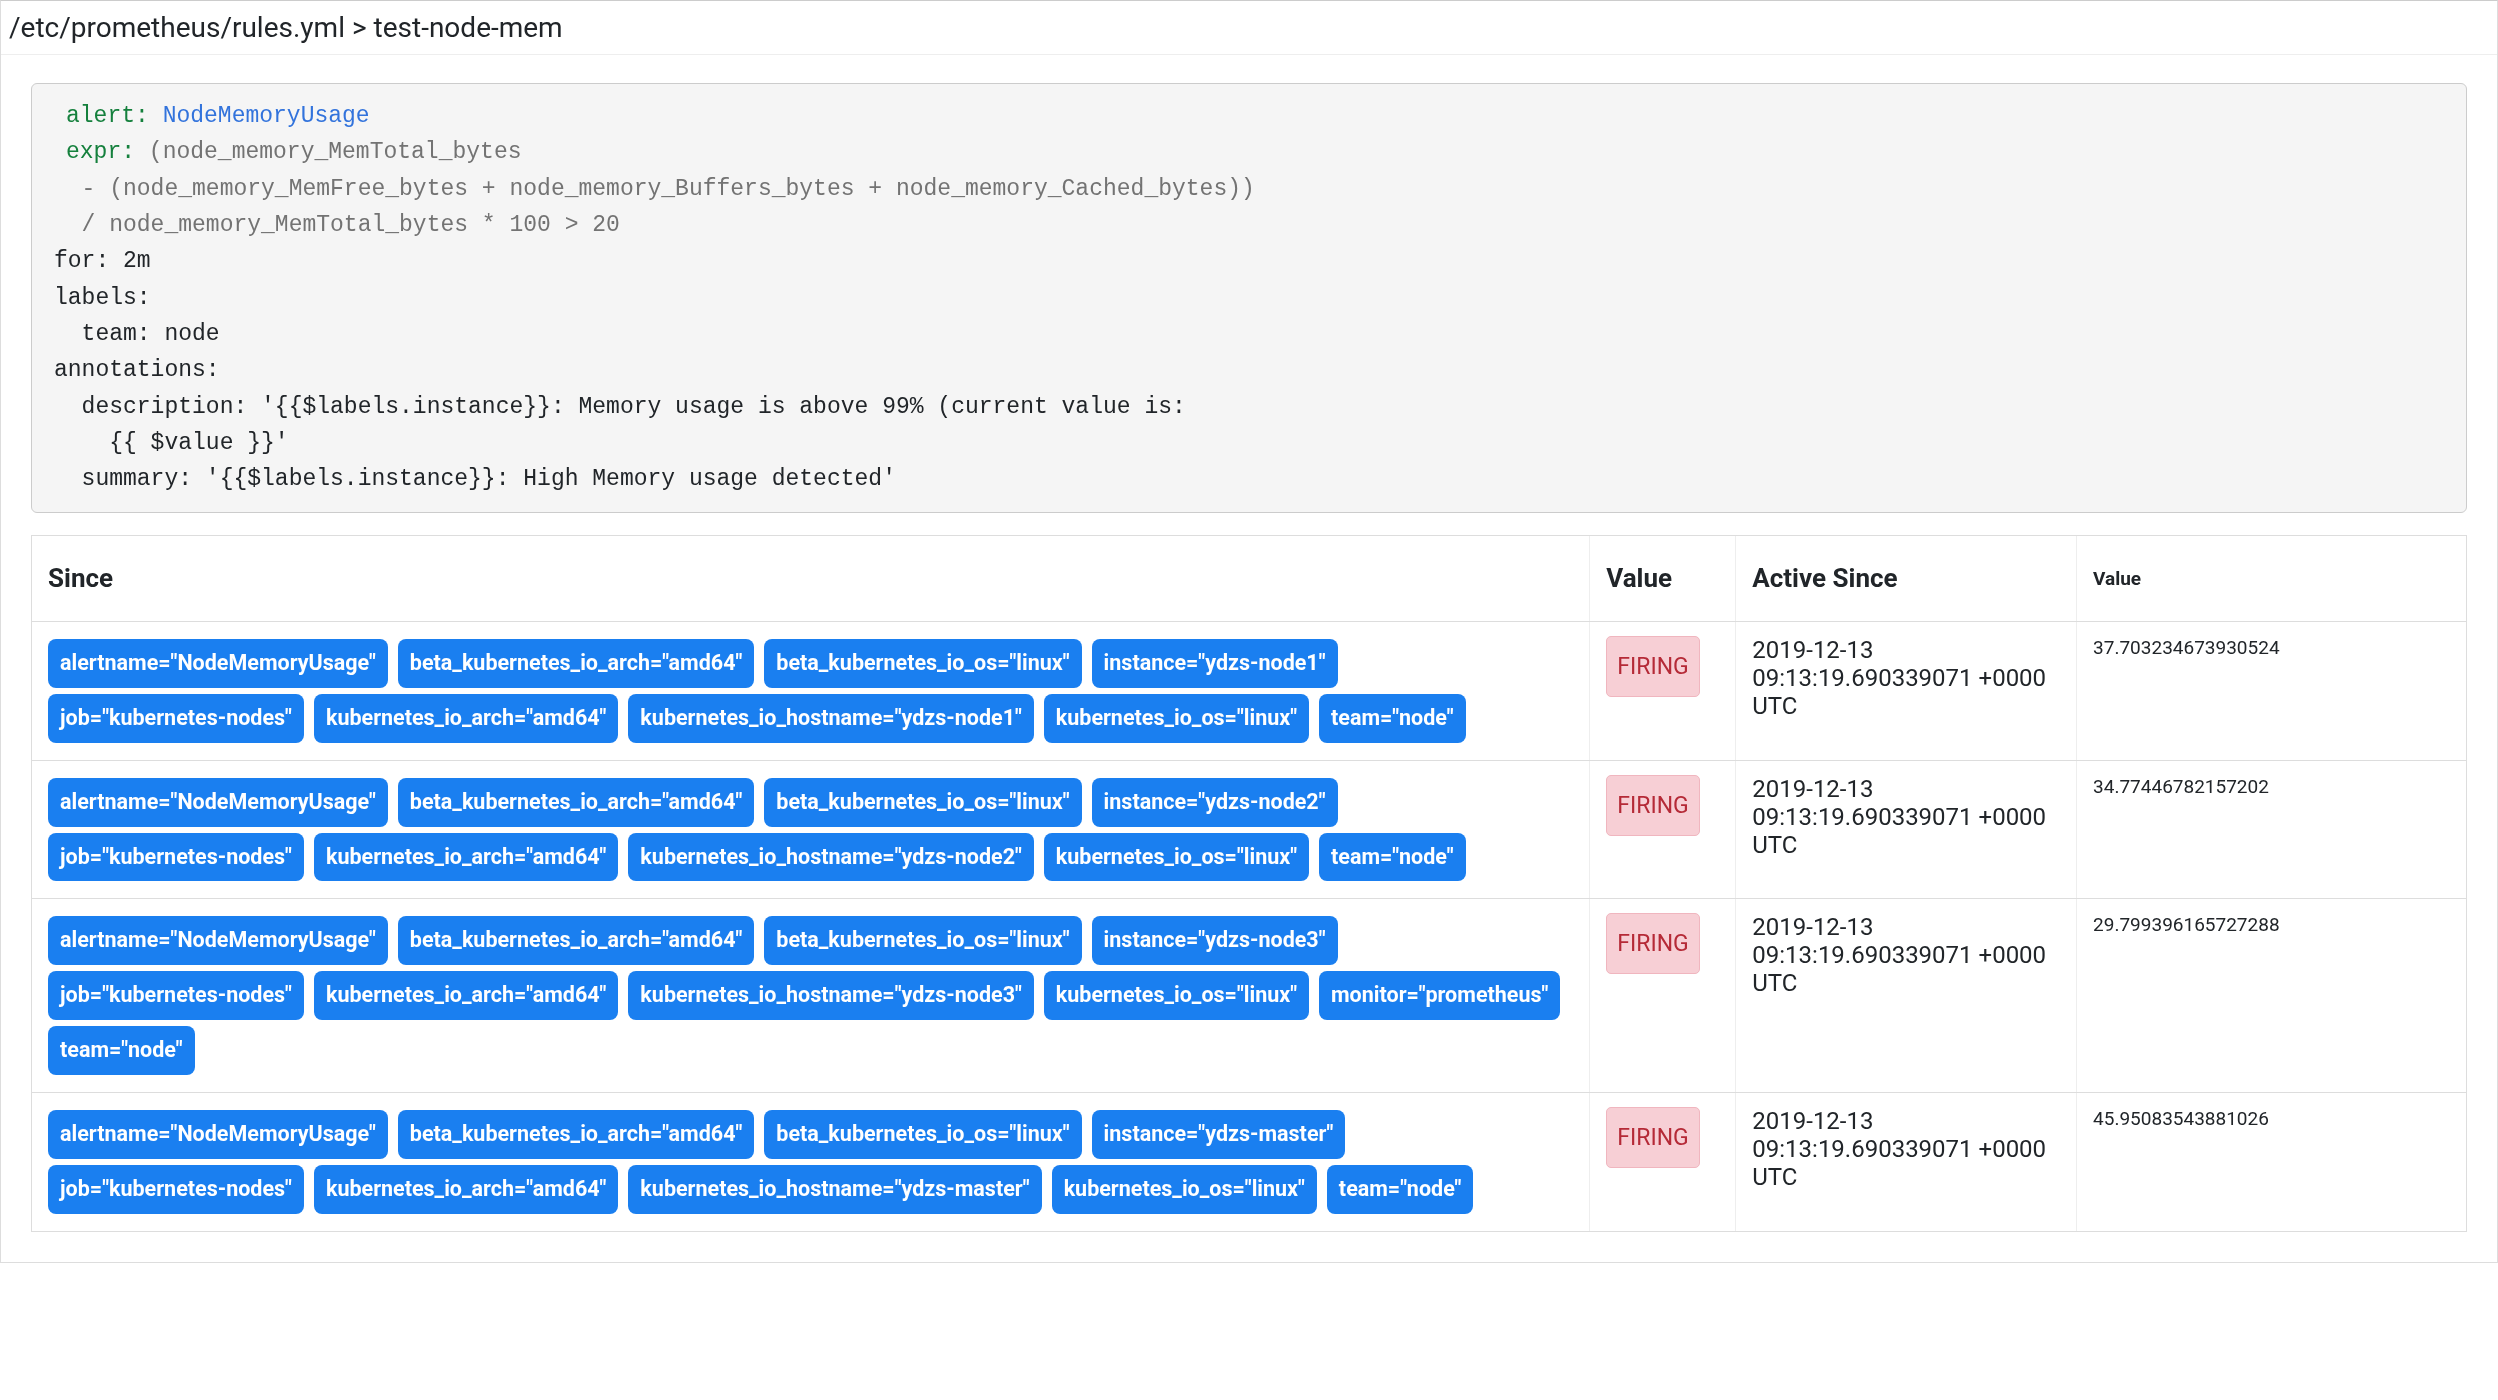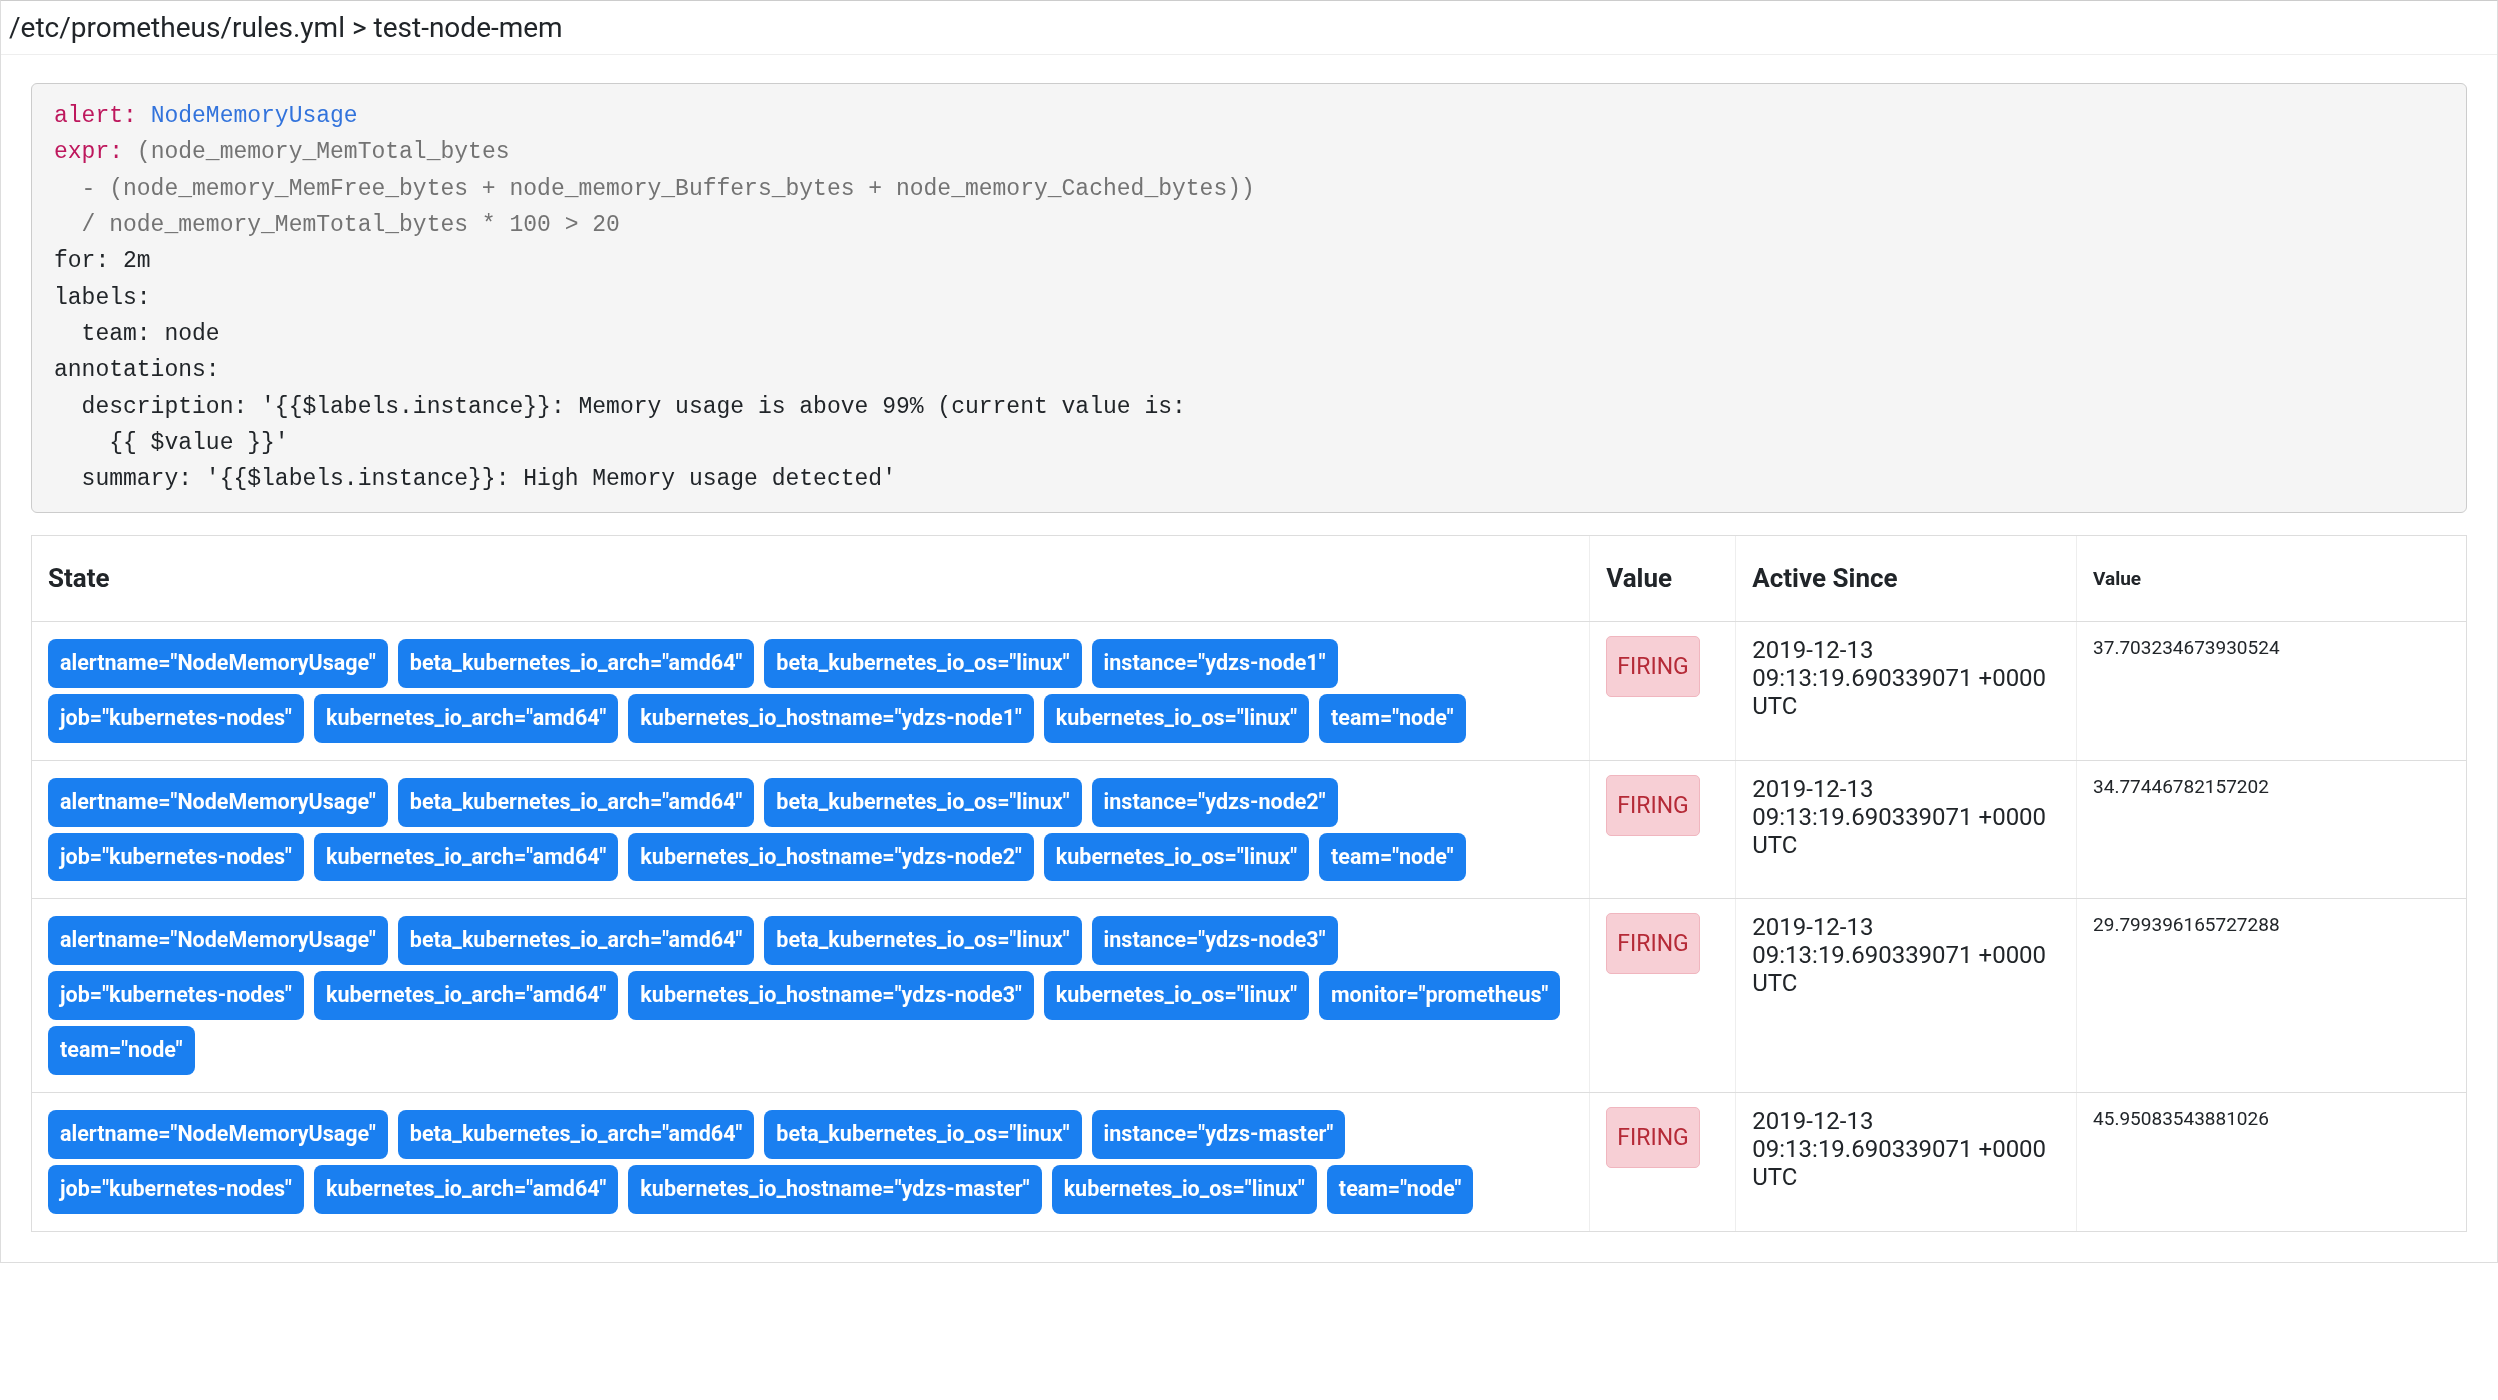--- a/index.html
+++ b/index.html
@@ -41,21 +41,21 @@
     background: #f5f5f5;
     border: 1px solid #ccc;
     border-radius: 6px;
     padding: 14px 22px;
     font-family: SFMono-Regular, Menlo, Monaco, Consolas, "Liberation Mono", "Courier New", monospace;
     font-size: 23px;
     line-height: 1.58;
     white-space: pre;
     overflow-x: auto;
   }
-  .rule-box .kw { color: #be185d; }
+  .rule-box .kw { color: #15803d; margin-left: 12px; }
   .rule-box .link { color: #3273dc; }
   .rule-box .expr { color: #737373; }
   .table-wrap {
     margin: 0 30px 30px 30px;
     border: 1px solid #ddd;
   }
   table {
     width: 100%;
     border-collapse: collapse;
     font-size: 24px;
@@ -123,21 +123,21 @@
 <span>  team: node</span>
 <span>annotations:</span>
 <span>  description: '{{$labels.instance}}: Memory usage is above 99% (current value is:</span>
 <span>    {{ $value }}'</span>
 <span>  summary: '{{$labels.instance}}: High Memory usage detected'</span></div>
 
   <div class="table-wrap">
     <table>
       <thead>
         <tr>
-          <th class="labels-cell">State</th>
+          <th class="labels-cell">Since</th>
           <th class="state-cell">Value</th>
           <th class="since-cell">Active Since</th>
           <th class="value-cell">Value</th>
         </tr>
       </thead>
       <tbody id="alerts-tbody">
           <tr>
             <td class="labels-cell"><span class="label-pill">alertname="NodeMemoryUsage"</span> <span class="label-pill">beta_kubernetes_io_arch="amd64"</span> <span class="label-pill">beta_kubernetes_io_os="linux"</span> <span class="label-pill">instance="ydzs-node1"</span> <span class="label-pill">job="kubernetes-nodes"</span> <span class="label-pill">kubernetes_io_arch="amd64"</span> <span class="label-pill">kubernetes_io_hostname="ydzs-node1"</span> <span class="label-pill">kubernetes_io_os="linux"</span> <span class="label-pill">team="node"</span> </td>
             <td class="state-cell"><span class="firing-badge">FIRING</span></td>
             <td class="since-cell">2019-12-13 09:13:19.690339071 +0000 UTC</td>

